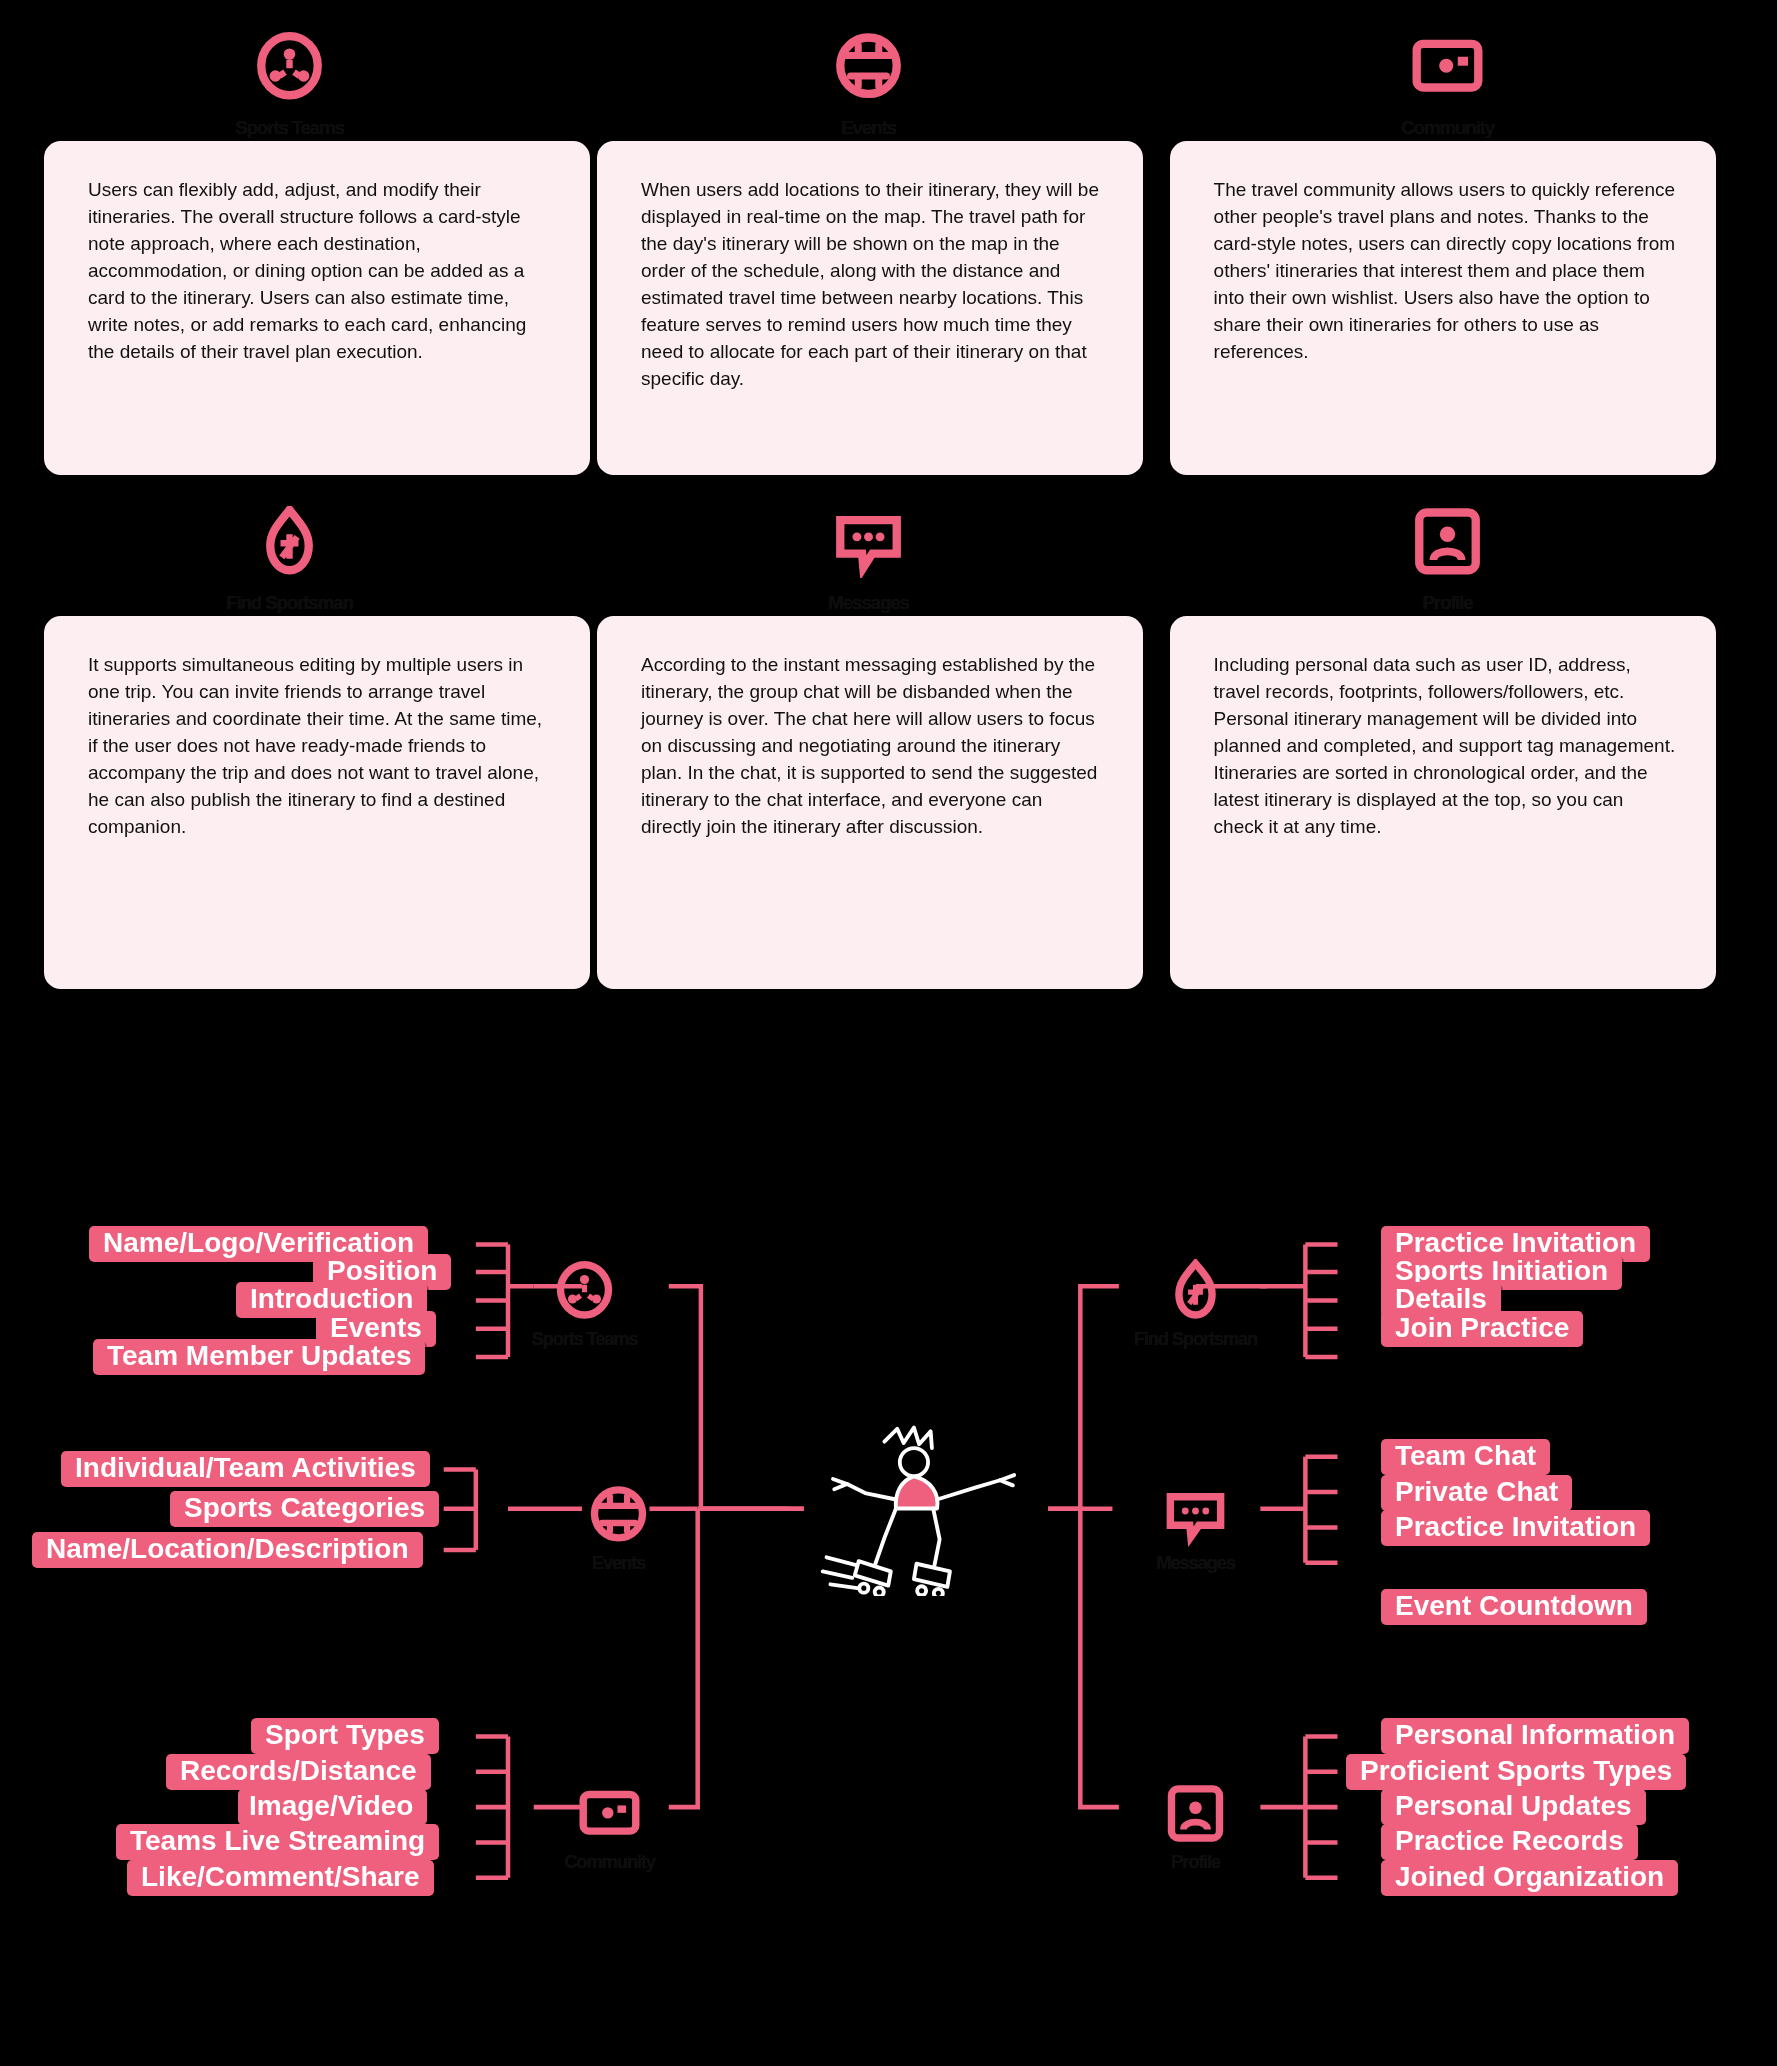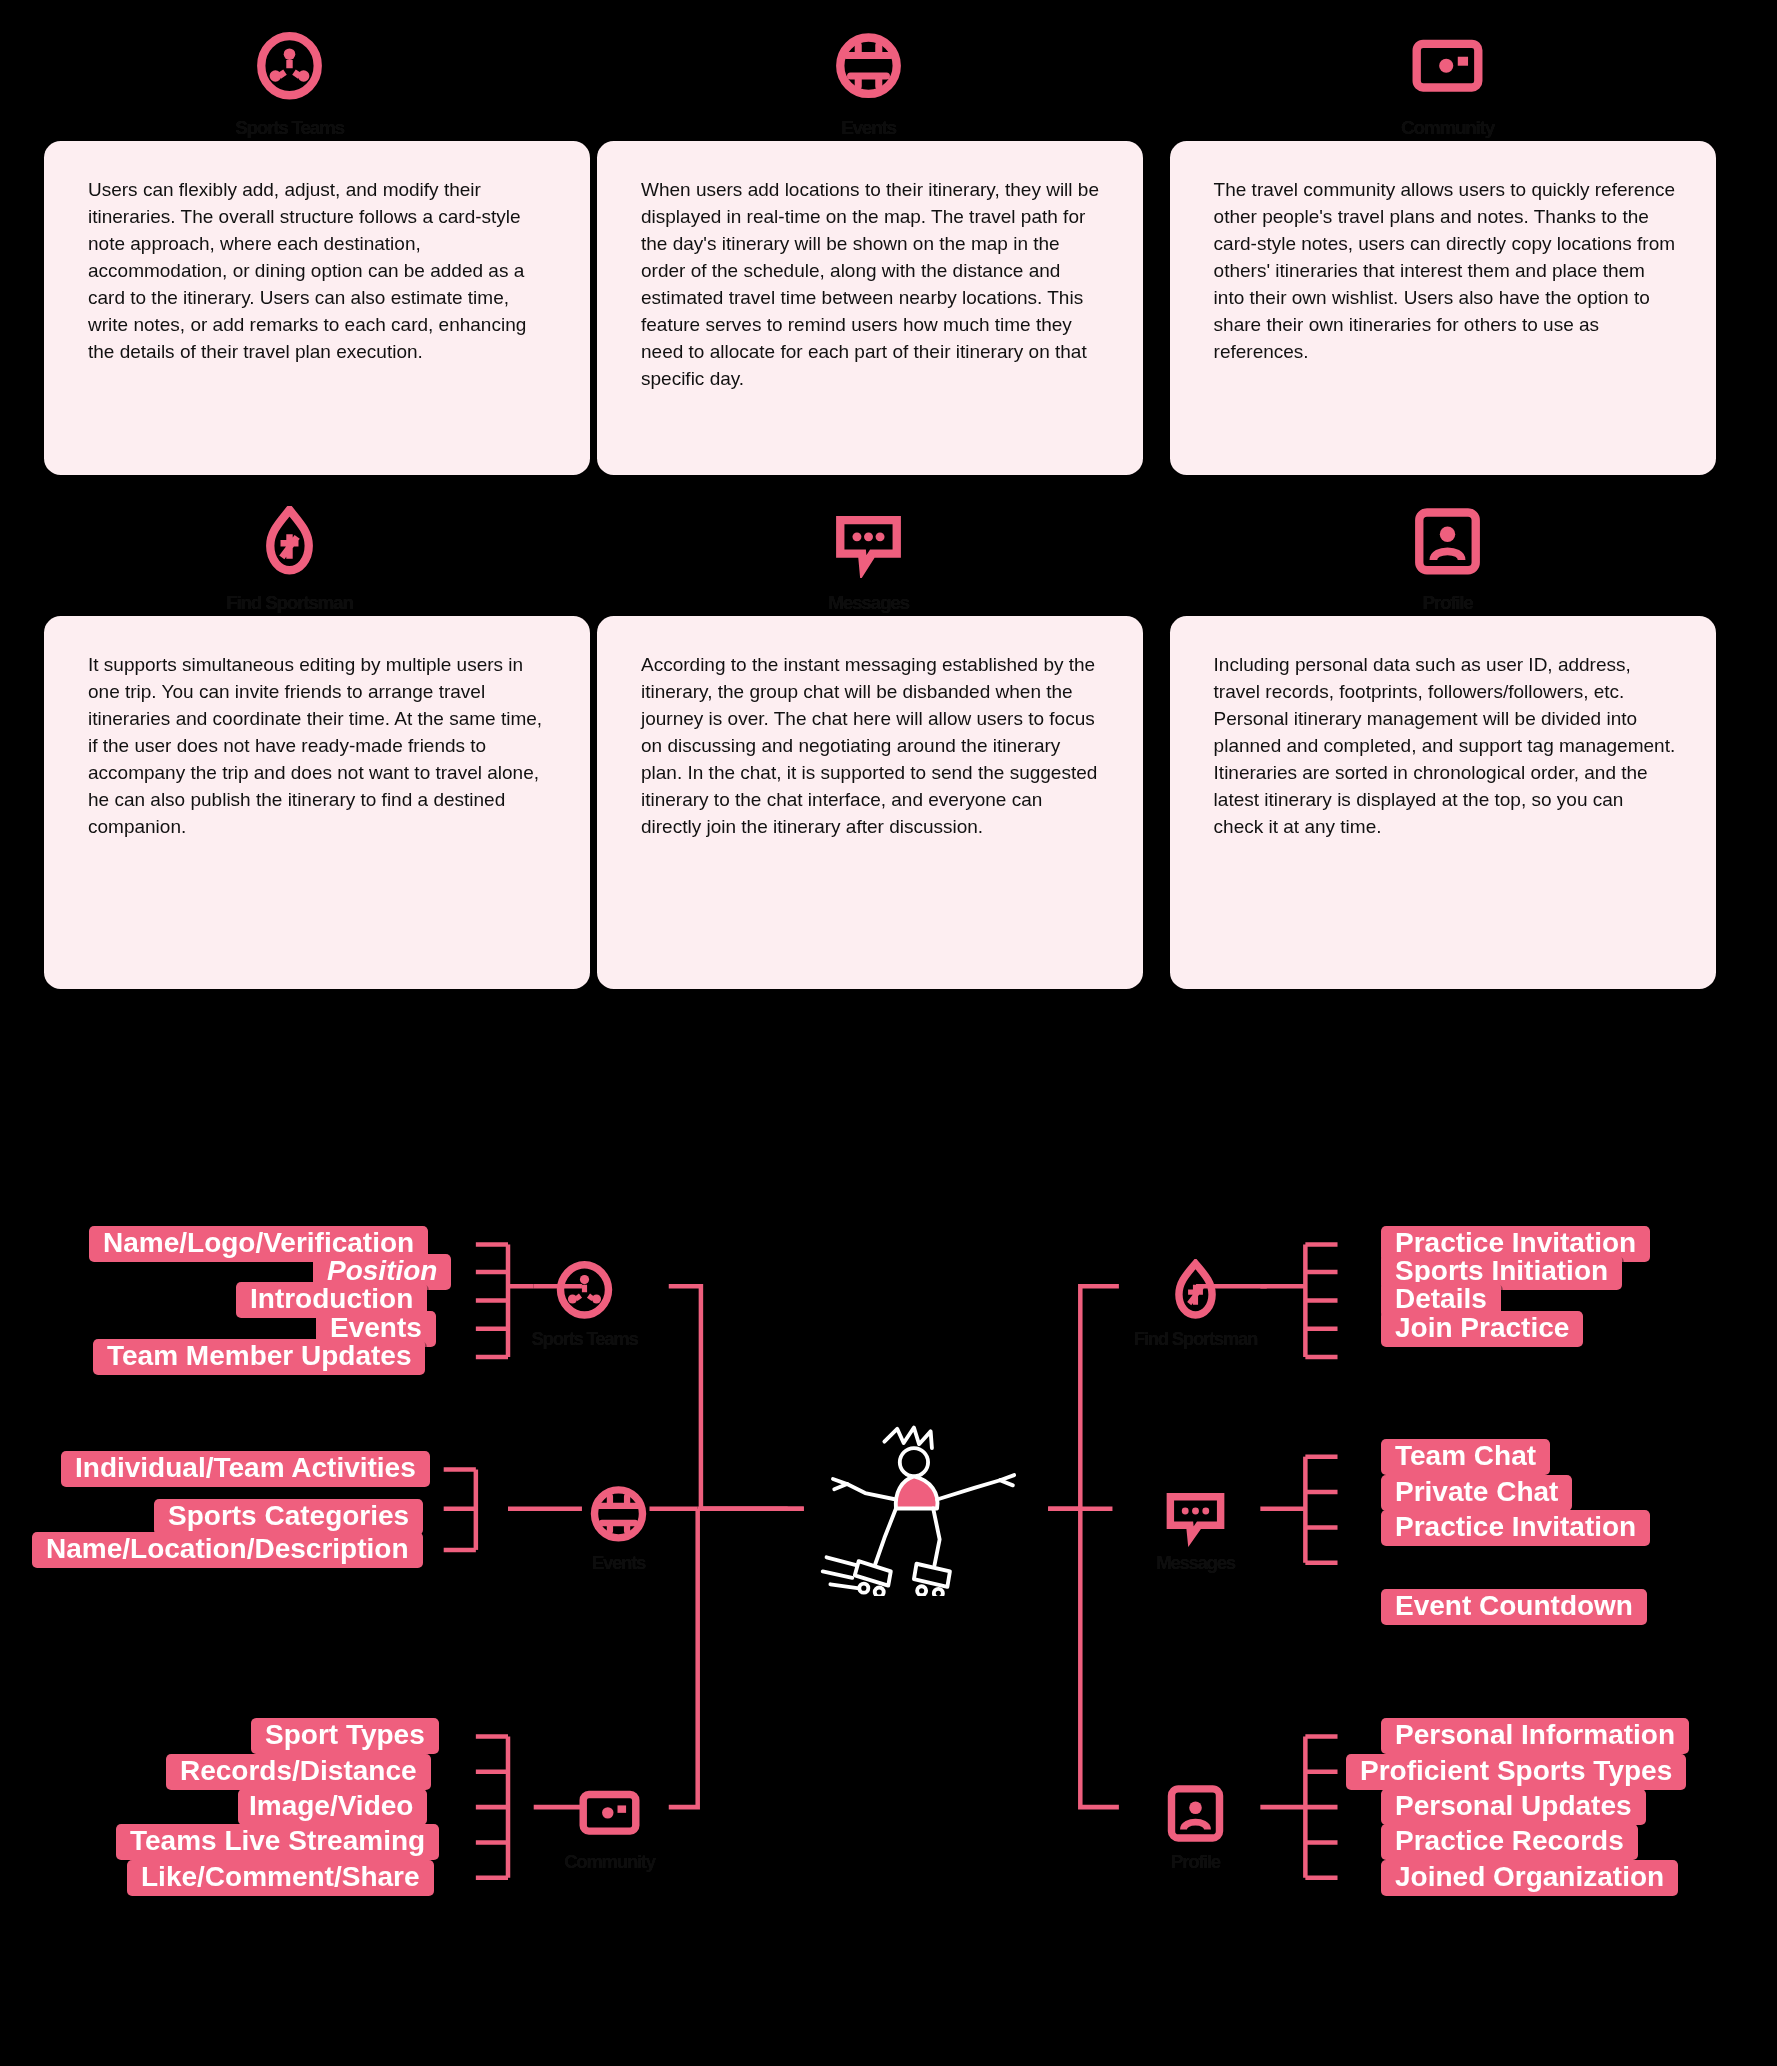--- a/index.html
+++ b/index.html
@@ -312,37 +312,37 @@
         <circle cx="60" cy="36" r="8" fill="#ef5f7e"></circle>
         <circle cx="39" cy="70" r="8" fill="#ef5f7e"></circle>
         <circle cx="81" cy="70" r="8" fill="#ef5f7e"></circle>
         <path d="M60 45 L60 58 M53 64 L45 70 M67 64 L75 70" stroke="#ef5f7e" stroke-width="9"></path>
       </svg>
     </div>
     <div class="node-label">Sports Teams</div>
   </div>
 
   <div class="pill" style="left:89px; top:62px;">Name/Logo/Verification</div>
-  <div class="pill" style="left:313px; top:90px;font-style:italic;">Position</div>
+  <div class="pill" style="left:313px; top:90px;">Position</div>
   <div class="pill" style="left:236px; top:118px;">Introduction</div>
   <div class="pill" style="left:316px; top:147px;">Events</div>
   <div class="pill" style="left:93px; top:175px;">Team Member Updates</div>
 
   <div class="node" style="left:548px; top:315px;">
     <div class="node-icon">
       <svg width="71" height="64" viewBox="0 0 120 112">
         <circle cx="60" cy="54" r="42" fill="none" stroke="#ef5f7e" stroke-width="13"></circle>
         <path d="M26 40 H94 M31 70 H89 M45 24 L45 34 M75 24 L75 34 M45 84 L45 74 M75 84 L75 74" stroke="#ef5f7e" stroke-width="11" stroke-linecap="round" fill="none"></path>
       </svg>
     </div>
     <div class="node-label">Events</div>
   </div>
 
   <div class="pill" style="left:61px; top:287px;">Individual/Team Activities</div>
-  <div class="pill" style="left:154px; top:327px;margin-top:8px;">Sports Categories</div>
+  <div class="pill" style="left:170px; top:327px;">Sports Categories</div>
   <div class="pill" style="left:32px; top:368px;">Name/Location/Description</div>
 
   <div class="node" style="left:539px; top:614px;">
     <div class="node-icon">
       <svg width="71" height="64" viewBox="0 0 120 112">
         <rect x="14" y="22" width="92" height="64" rx="10" fill="none" stroke="#ef5f7e" stroke-width="13"></rect>
         <circle cx="57" cy="54" r="10" fill="#ef5f7e"></circle>
         <rect x="74" y="41" width="15" height="13" fill="#ef5f7e"></rect>
       </svg>
     </div>

